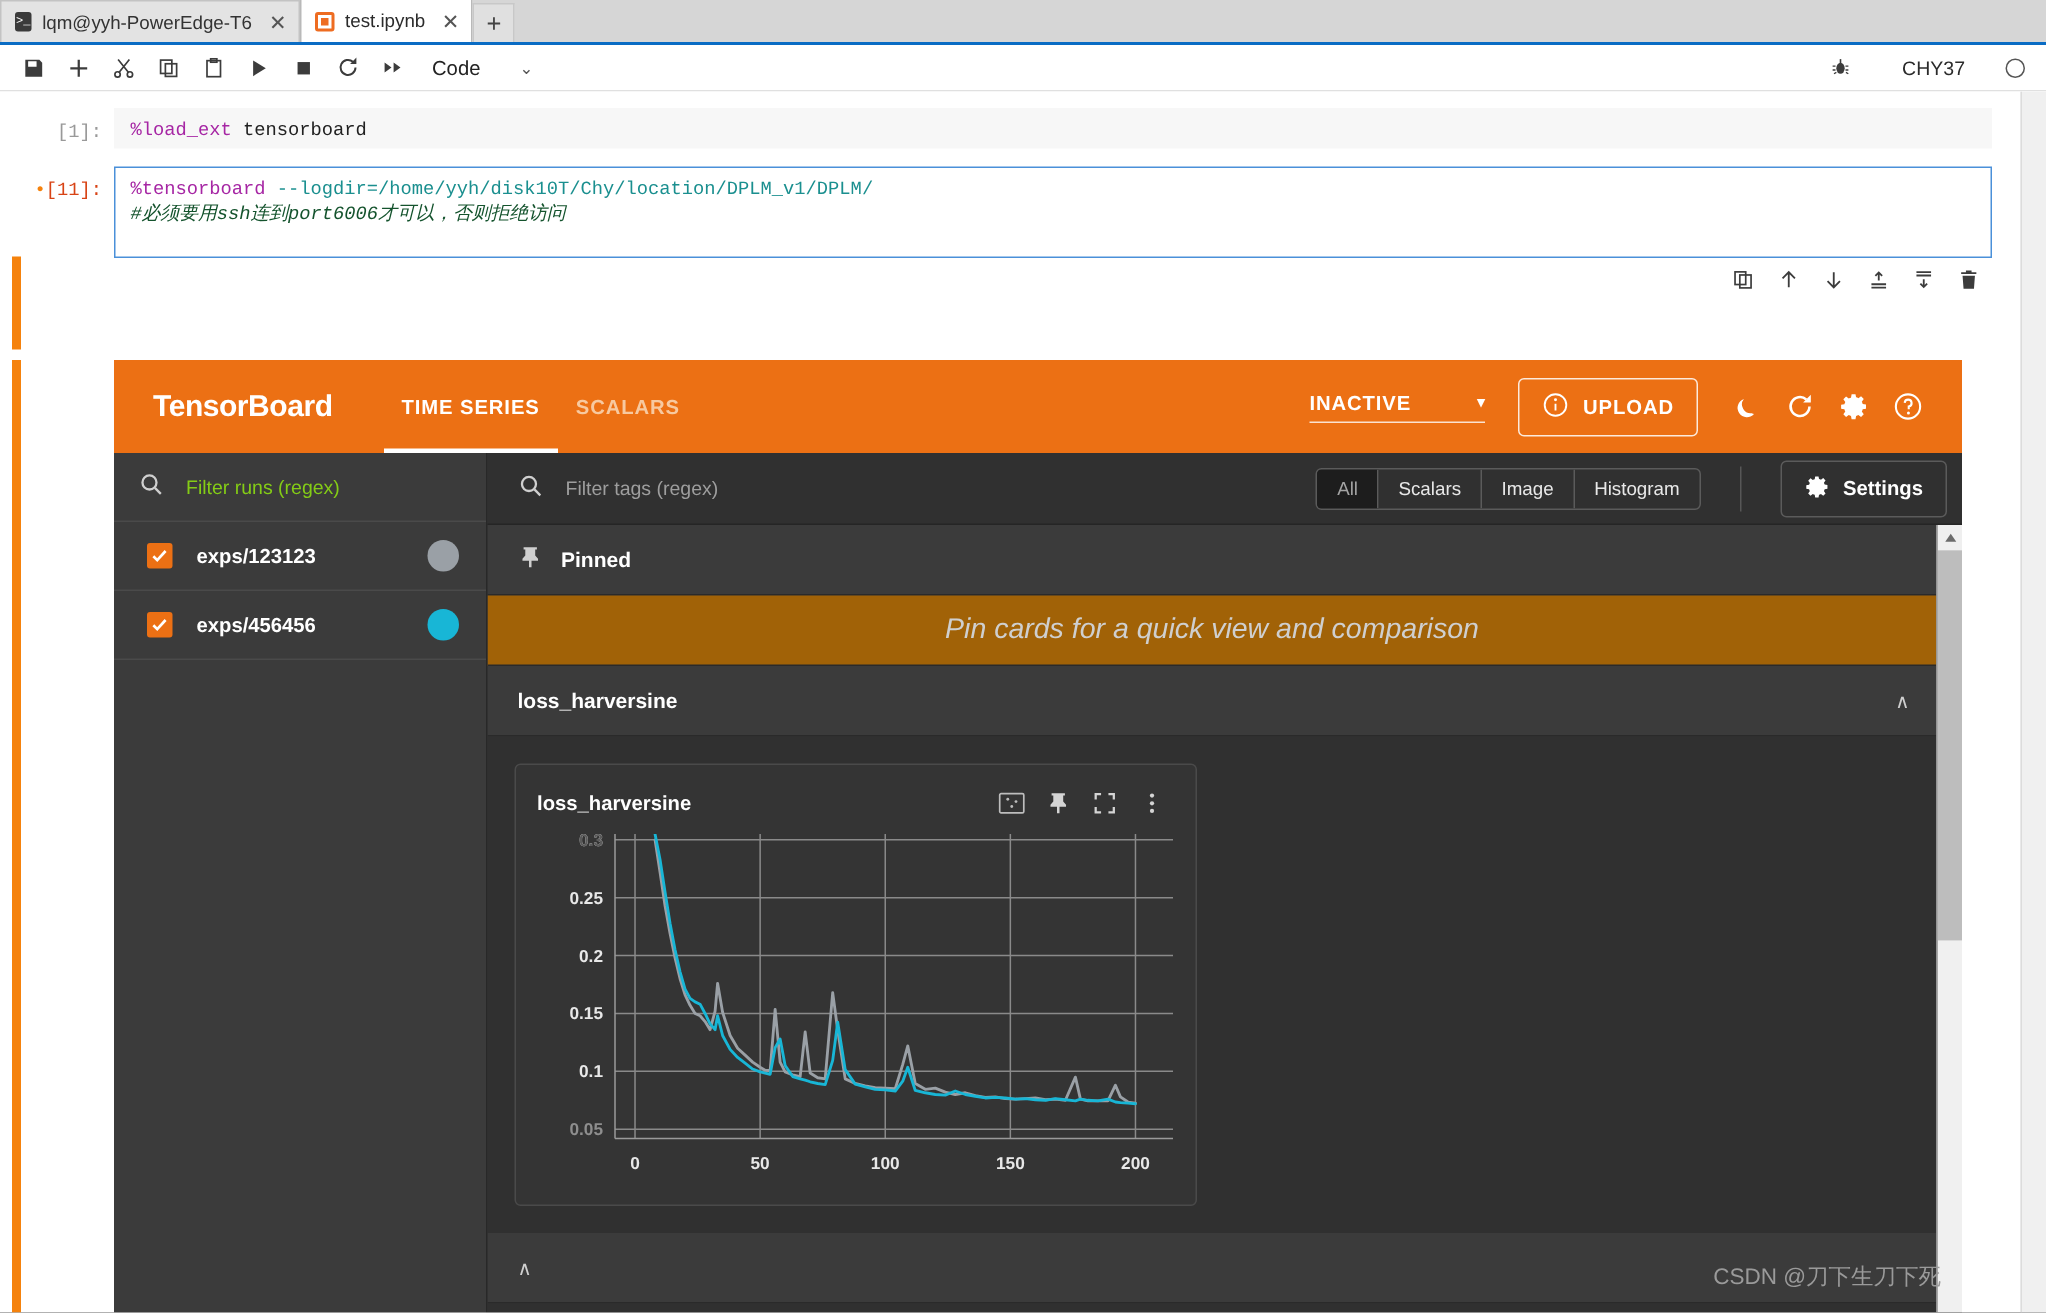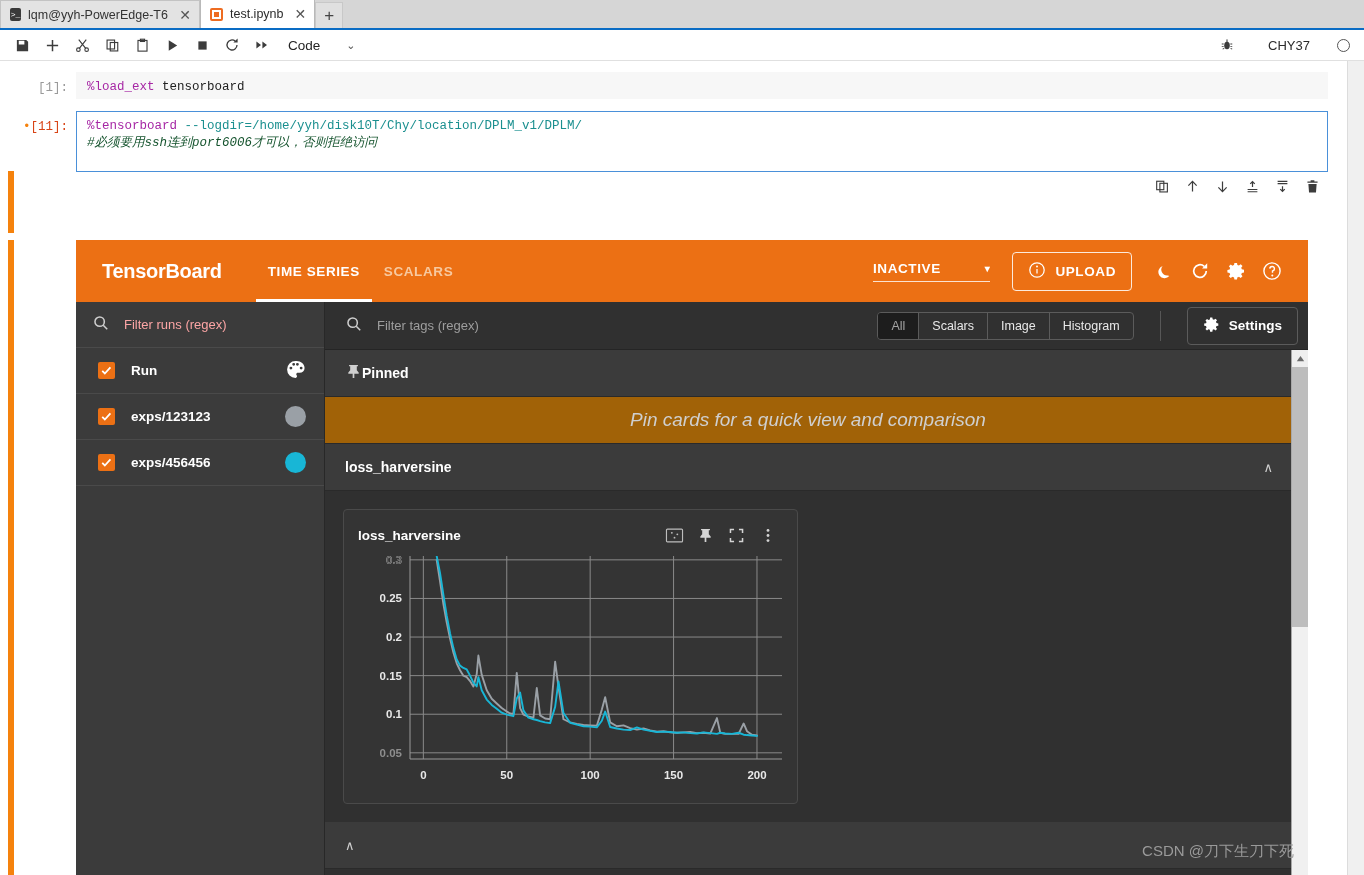--- a/index.html
+++ b/index.html
@@ -118,21 +118,21 @@
            cursor:pointer;color:#fff; }
 
   #tbbody { display:flex; height:573px; }
 
   
   #runs { width:249px; background:#3b3b3b; border-right:1px solid #282828; }
   #runfilter {
     height:46px; display:flex;align-items:center;gap:14px;padding:0 16px;
     border-bottom:1px solid #4a4a4a;
   }
-  #runfilter .ph { color:#fca5a5; font-size:13px; }
+  #runfilter .ph { color:#84cc16; font-size:13px; }
   .runrow {
     height:46px;display:flex;align-items:center;padding:0 18px 0 22px;gap:16px;
     border-bottom:1px solid #4a4a4a;
   }
   .cb {
     width:17px;height:17px;background:#ec7014;border-radius:2px;
     display:flex;align-items:center;justify-content:center;flex:0 0 auto;cursor:pointer;
   }
   .runname { flex:1; font-size:13.5px; font-weight:bold; color:#fff; }
   .swatch { width:21px;height:21px;border-radius:50%;cursor:pointer; }
@@ -157,21 +157,21 @@
   .vline { width:1px;height:30px;background:#575757;margin:0 12px; }
   #settings-btn {
     display:flex;align-items:center;gap:9px;border:1px solid #5b5b5b;border-radius:4px;
     padding:8px 15px;font-size:13.5px;font-weight:bold;color:#fff;cursor:pointer;
   }
 
   #scrollwrap { flex:1; display:flex; min-height:0; }
   #cards { flex:1; overflow:hidden; min-width:0; }
 
   .sectionhdr {
-    height:47px;display:flex;align-items:center;padding:0 18px 0 20px;gap:0;
+    height:47px;display:flex;align-items:center;padding:0 18px 0 20px;gap:12px;
     background:#3b3b3b;border-bottom:1px solid #2a2a2a;
   }
   .sectionhdr .ttl { flex:1;font-size:14px;font-weight:bold;color:#fff; }
   .chev { color:#cfcfcf;font-size:13px;cursor:pointer; }
   .emptyband {
     height:47px;display:flex;align-items:center;justify-content:center;
     background:#a16207;color:#cfcfcf;font-size:19px;font-style:italic;
     border-bottom:1px solid #2a2a2a;
   }
   .cardzone { background:#303030; padding:18px; }
@@ -433,33 +433,20 @@
             <svg width="18" height="18" viewBox="0 0 20 20">
                 <g fill="none" stroke="#cfcfcf" stroke-width="1.7">
                   <circle cx="8.5" cy="8.5" r="5.2"></circle>
                   <path d="M12.5 12.5l4.4 4.4"></path>
                 </g>
               </svg>
           </span>
           <span class="ph">Filter runs (regex)</span>
         </div>
 
-        <div class="runrow">
-          <span class="cb">
-            <svg width="13" height="13" viewBox="0 0 14 14">
-                <path fill="none" stroke="#fff" stroke-width="1.9" d="M2.4 7.4l2.8 2.8 6-6.6"></path>
-              </svg>
-          </span>
-          <span class="runname">Run</span>
-          <span>
-            <svg width="21" height="21" viewBox="0 0 22 22">
-                <path fill="#fff" d="M11 2.2A8.8 8.8 0 0 0 11 19.8c.9 0 1.6-.7 1.6-1.6 0-.4-.2-.8-.4-1.1-.3-.3-.4-.6-.4-1 0-.9.7-1.6 1.6-1.6h1.9a5.2 5.2 0 0 0 5.2-5.2c0-3.9-3.8-7.1-8.5-7.1zM6.2 11a1.5 1.5 0 1 1 0-3 1.5 1.5 0 0 1 0 3zm2.9-3.9a1.5 1.5 0 1 1 0-3 1.5 1.5 0 0 1 0 3zm3.9 0a1.5 1.5 0 1 1 0-3 1.5 1.5 0 0 1 0 3zm3.9 3.9a1.5 1.5 0 1 1 0-3 1.5 1.5 0 0 1 0 3z"></path>
-              </svg>
-          </span>
-        </div>
 
         <div class="runrow">
           <span class="cb">
             <svg width="13" height="13" viewBox="0 0 14 14">
                 <path fill="none" stroke="#fff" stroke-width="1.9" d="M2.4 7.4l2.8 2.8 6-6.6"></path>
               </svg>
           </span>
           <span class="runname">exps/123123</span>
           <span class="swatch" style="background:#9aa0a6"></span>
         </div>

